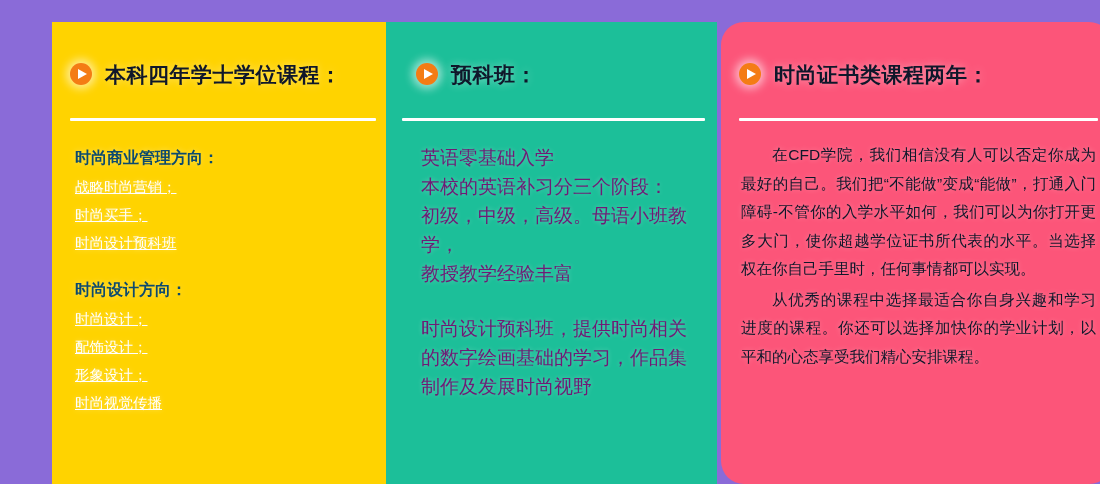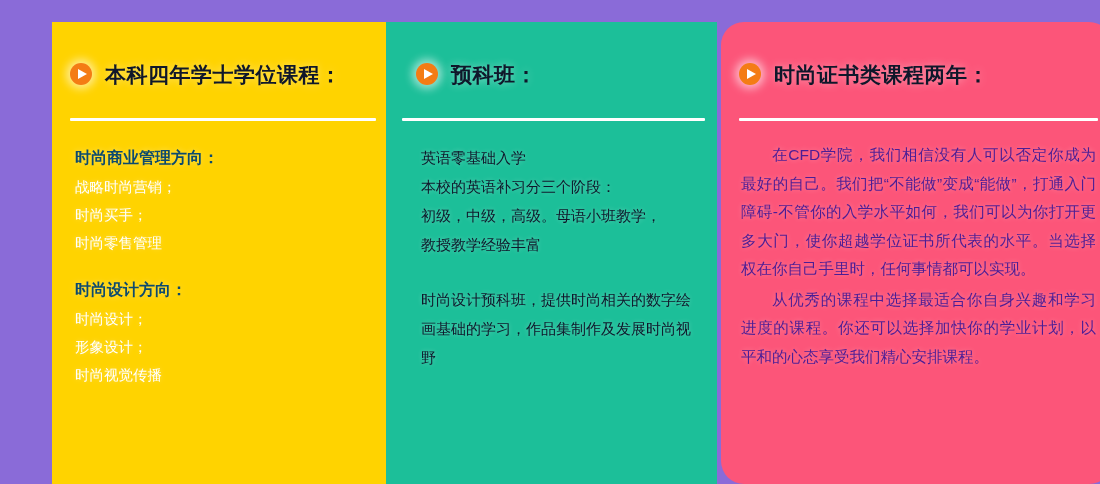--- a/index.html
+++ b/index.html
@@ -109,35 +109,36 @@
     line-height: 30px;
     padding-left: 5px;
     text-shadow: 0 0 6px rgba(255,255,255,0.35);
   }
   .group-item {
     color: #ffffff;
     font-size: 14.5px;
     line-height: 28px;
     padding-left: 5px;
     text-shadow: 0 0 5px rgba(255,255,255,0.3);
+    text-decoration: underline;
   }
 
   .para {
-    color: #0f172a;
-    font-size: 15px;
+    color: #701a75;
+    font-size: 19px;
     line-height: 29px;
     margin: 0 0 26px 0;
     padding-left: 5px;
     text-shadow: 0 0 5px rgba(255,255,255,0.3);
   }
   .para:last-child { margin-bottom: 0; }
 
   .panel-pink .body-area { padding-top: 20px; }
   .para-indent {
-    color: #4c1d95;
+    color: #0f172a;
     font-size: 15.5px;
     line-height: 28.5px;
     margin: 0 0 2px 0;
     text-indent: 2em;
     padding: 0 2px 0 2px;
     text-align: justify;
     text-shadow: 0 0 5px rgba(255,255,255,0.3);
   }
   .para-indent:last-child { margin-bottom: 0; }
 </style>
@@ -153,25 +154,26 @@
         <span class="head-title">本科四年学士学位课程：</span>
       </div>
     </div>
     <div class="divider"></div>
     <div class="panel-inner">
       <div class="body-area">
         <div class="group">
           <div class="group-title">时尚商业管理方向：</div>
           <div class="group-item">战略时尚营销；</div>
           <div class="group-item">时尚买手；</div>
-          <div class="group-item">时尚零售管理</div>
+          <div class="group-item">时尚设计预科班</div>
         </div>
         <div class="group">
           <div class="group-title">时尚设计方向：</div>
           <div class="group-item">时尚设计；</div>
+          <div class="group-item">配饰设计；</div>
           <div class="group-item">形象设计；</div>
           <div class="group-item">时尚视觉传播</div>
         </div>
       </div>
     </div>
   </section>
 
   <section class="panel panel-teal">
     <div class="panel-inner">
       <div class="head-row">

